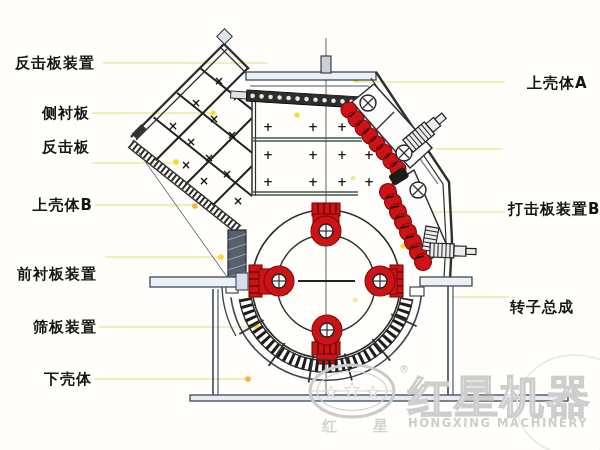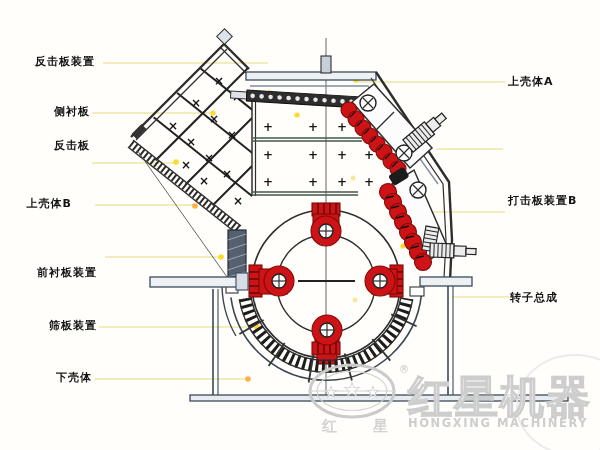--- a/index.html
+++ b/index.html
@@ -1,19 +1,19 @@
 <!DOCTYPE html>
 <html><head>
 <meta charset="utf-8">
 <style>
   html,body{margin:0;padding:0;background:#ffffff;}
   .stage{position:relative;width:600px;height:450px;background:#fffefb;overflow:hidden;
          font-family:"DejaVu Sans",sans-serif;}
   .stage svg{position:absolute;left:0;top:0;}
-  .lbl{position:absolute;font-weight:bold;font-size:11px;color:#141414;letter-spacing:1px;
+  .lbl{position:absolute;font-weight:bold;font-size:15px;color:#141414;letter-spacing:1px;
        white-space:nowrap;line-height:1;}
   
   .k{stroke:#2e2e2e;fill:none;}
   .k1{stroke-width:1.2;} .k15{stroke-width:1.5;} .k25{stroke-width:2.4;}
   .thin{stroke:#555;stroke-width:.9;fill:none;}
   .blue{stroke:#7d8fa3;stroke-width:1.4;fill:none;}
   .steel{fill:#eef1f4;stroke:#394a5a;stroke-width:1.3;}
   .red{fill:#ce1316;stroke:#7d0a0a;stroke-width:1.1;}
   .boltc{fill:#ffffff;stroke:#222;stroke-width:1.4;}
   .pale{stroke:#efe7a6;stroke-width:1.4;fill:none;}
@@ -375,22 +375,22 @@
       <text x="373" y="431" font-size="15" font-weight="bold" fill="#d2d2d2">星</text>
     </g>
     <text class="wmtxt" x="408" y="412" font-size="44" font-weight="bold" letter-spacing="2" stroke-width="1.3">红星机器</text>
     <text x="408" y="427" font-size="11.5" font-weight="bold" letter-spacing="1.6" fill="#cdcdcd">HONGXING MACHINERY</text>
   </g>
 </svg>
 
 <div class="lbl" style="top:56px;  right:505px;">反击板装置</div>
 <div class="lbl" style="top:106px; right:510px;">侧衬板</div>
 <div class="lbl" style="top:140px; right:510px;">反击板</div>
-<div class="lbl" style="top:198px; right:528px;">上壳体B</div>
+<div class="lbl" style="top:198px; right:507px;">上壳体B</div>
 <div class="lbl" style="top:267px; right:503px;">前衬板装置</div>
 <div class="lbl" style="top:320px; right:503px;text-align:right;">筛板装置</div>
 <div class="lbl" style="top:372px; right:508px;">下壳体</div>
 
-<div class="lbl" style="top:76px;  left:508px;">上壳体A</div>
-<div class="lbl" style="top:195px; left:508px;">打击板装置B</div>
-<div class="lbl" style="top:292px; left:510px;">转子总成</div>
+<div class="lbl" style="top:76px;  left:527px;">上壳体A</div>
+<div class="lbl" style="top:202px; left:508px;">打击板装置B</div>
+<div class="lbl" style="top:300px; left:510px;">转子总成</div>
 
 </div>
 
 </body></html>

